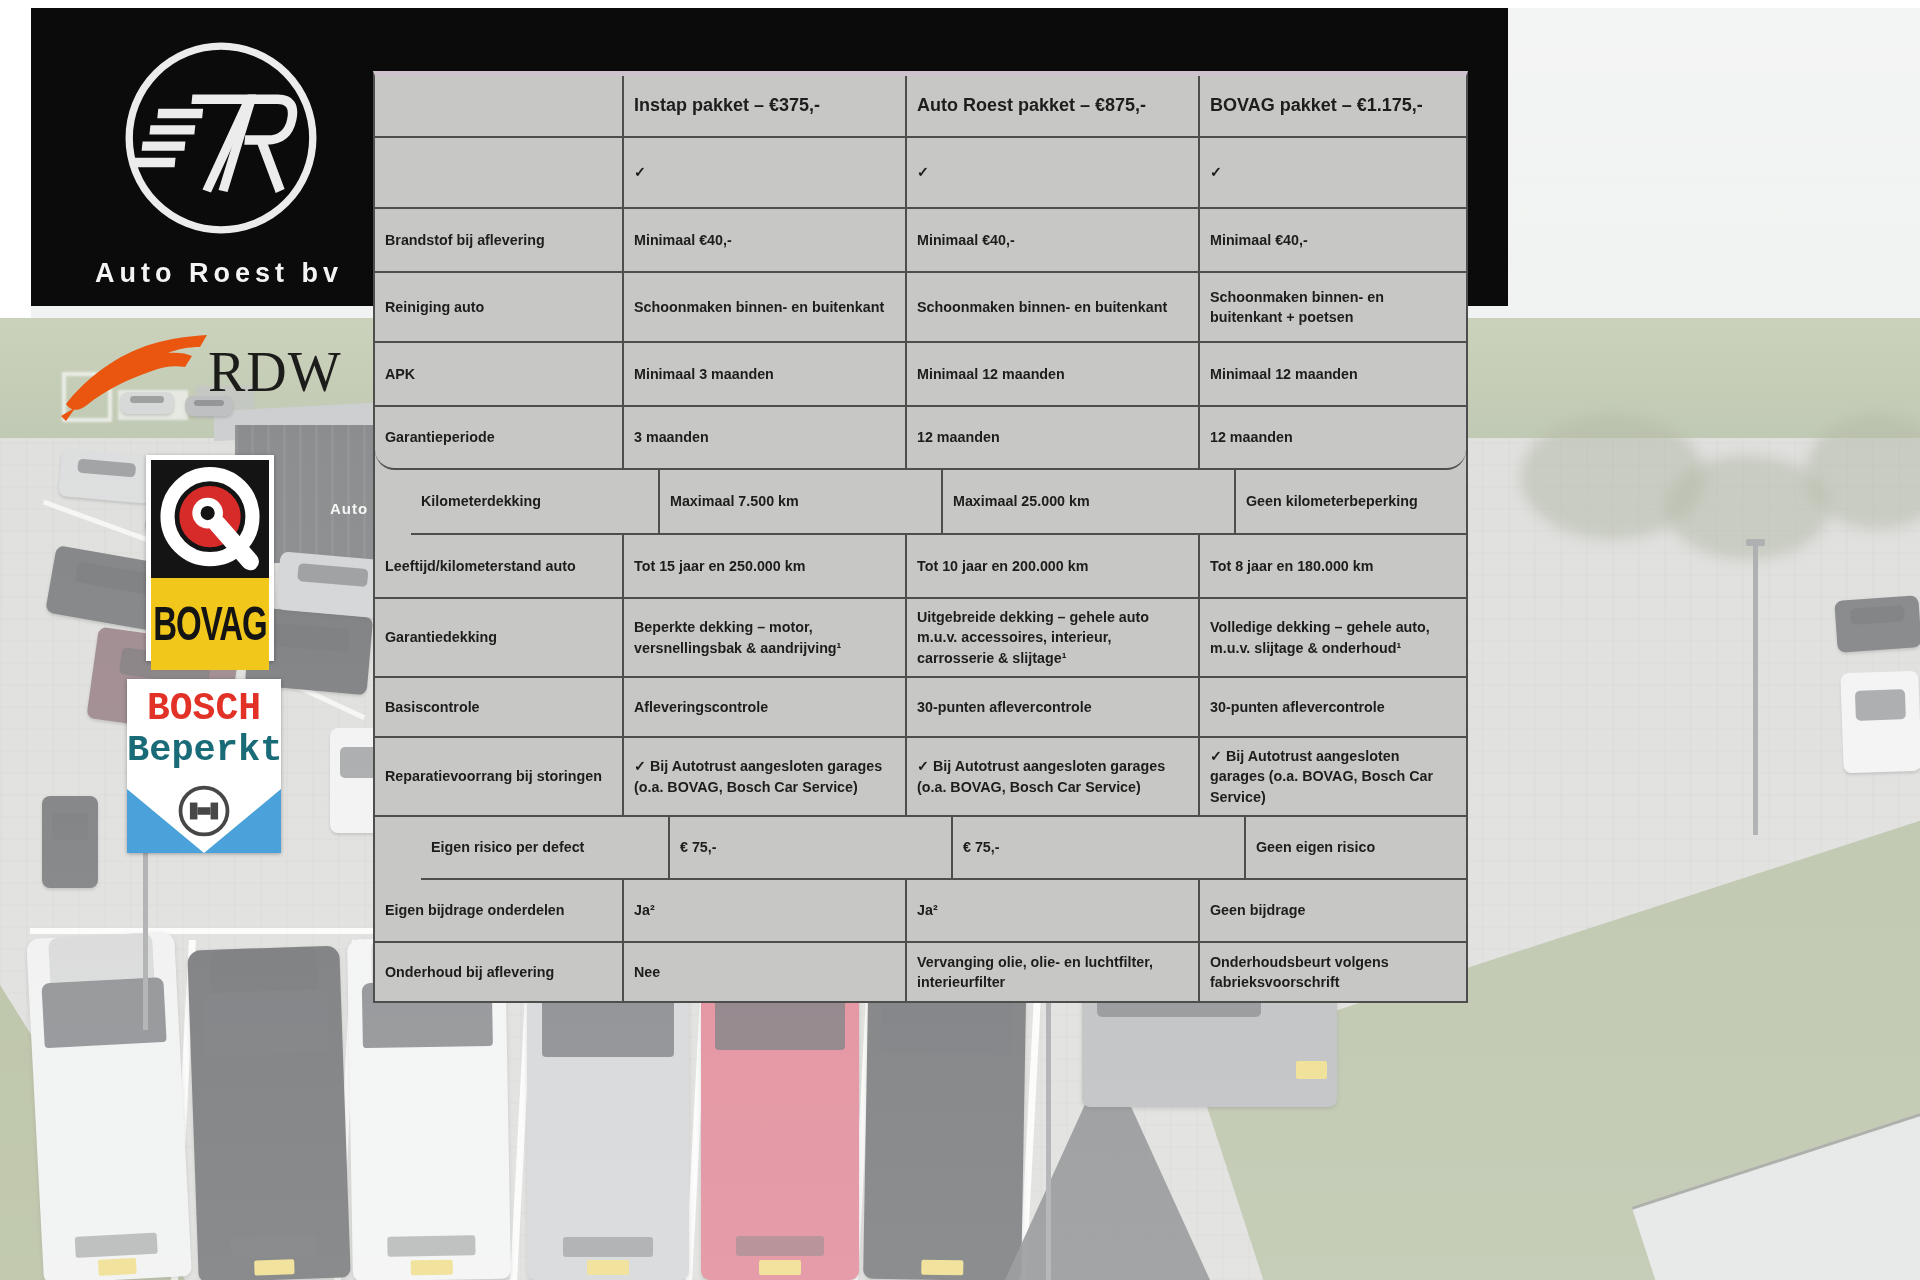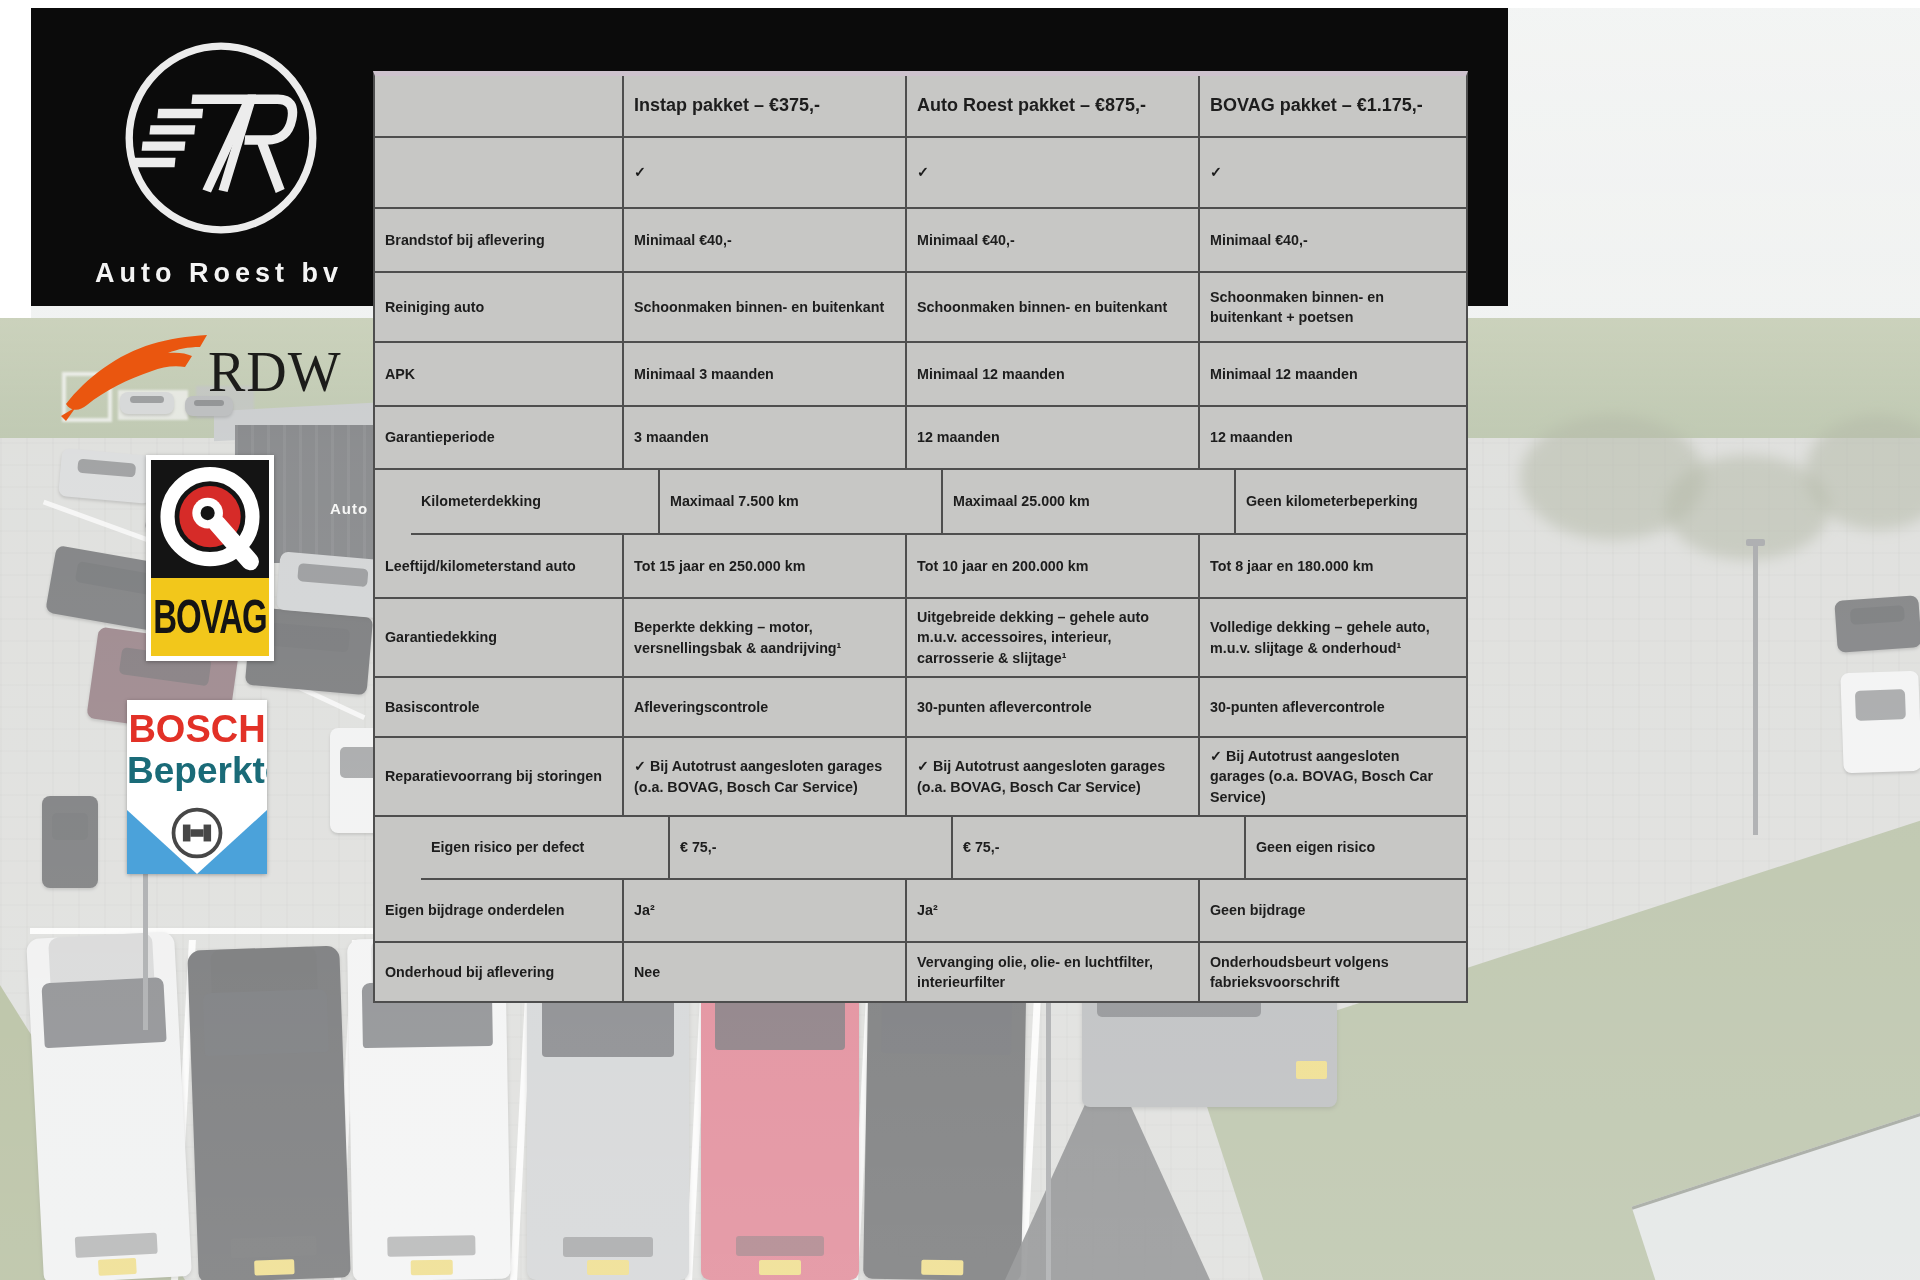--- a/index.html
+++ b/index.html
@@ -58,28 +58,28 @@
 
   
   .rdw{position:absolute;left:56px;top:328px;width:280px;height:105px;}
   .rdw-text{position:absolute;left:152px;top:12px;font-family:"Liberation Serif",serif;font-size:56px;
             color:#1c1c1a;letter-spacing:1px;}
 
   
   .bovag{position:absolute;left:146px;top:455px;width:128px;height:206px;background:#fff;
          box-shadow:0 1px 4px rgba(0,0,0,.3);}
   .bovag-top{position:absolute;left:5px;top:5px;width:118px;height:118px;}
-  .bovag-band{position:absolute;left:5px;top:123px;width:118px;height:78px;background:var(--bovag-yellow,#f2c71b);
+  .bovag-band{position:absolute;left:5px;top:123px;width:118px;height:92px;background:var(--bovag-yellow,#f2c71b);
               display:flex;align-items:center;justify-content:center;}
   .bovag-band span{font-size:33px;font-weight:900;color:#141414;letter-spacing:-1px;
                    transform:scaleY(1.45);display:inline-block;}
 
   
-  .bosch{position:absolute;left:127px;top:700px;width:140px;height:174px;background:#fff;overflow:hidden;
-         box-shadow:0 1px 4px rgba(0,0,0,.3);}
+  .bosch{position:absolute;left:127px;top:679px;width:154px;height:174px;background:#fff;overflow:hidden;
+         box-shadow:0 1px 4px rgba(0,0,0,.3);font-family:Liberation Mono, monospace;}
   .bosch-l1{position:absolute;left:0;top:8px;width:100%;text-align:center;font-size:38px;font-weight:900;
             color:var(--bosch-red,#e23127);letter-spacing:0px;}
   .bosch-l2{position:absolute;left:0;top:50px;width:100%;text-align:center;font-size:37px;font-weight:800;
             color:var(--bosch-teal,#1a6b78);}
   .bosch-blue{position:absolute;left:0;bottom:0;width:100%;height:64px;background:var(--bosch-blue,#4ba2da);}
   .bosch-chev{position:absolute;left:0;bottom:0;width:100%;height:64px;background:#fff;
               clip-path:polygon(0 0,100% 0,50% 100%);}
   .bosch-arm{position:absolute;left:50%;bottom:6px;transform:translateX(-50%);}
 
   
@@ -306,21 +306,21 @@
         <div class="t-cell">Schoonmaken binnen- en buitenkant</div>
         <div class="t-cell">Schoonmaken binnen- en buitenkant</div>
         <div class="t-cell">Schoonmaken binnen- en buitenkant + poetsen</div>
       </div>
       <div class="t-row" style="min-height: 62px;">
         <div class="t-cell">APK</div>
         <div class="t-cell">Minimaal 3 maanden</div>
         <div class="t-cell">Minimaal 12 maanden</div>
         <div class="t-cell">Minimaal 12 maanden</div>
       </div>
-      <div class="t-row" style="min-height: 61px;">
+      <div class="t-row" style="min-height: 61px; border-radius: 20px;">
         <div class="t-cell">Garantieperiode</div>
         <div class="t-cell">3 maanden</div>
         <div class="t-cell">12 maanden</div>
         <div class="t-cell">12 maanden</div>
       </div>
       <div class="t-row" style="min-height: 63px; margin-left: 36px;">
         <div class="t-cell">Kilometerdekking</div>
         <div class="t-cell">Maximaal 7.500 km</div>
         <div class="t-cell">Maximaal 25.000 km</div>
         <div class="t-cell">Geen kilometerbeperking</div>

